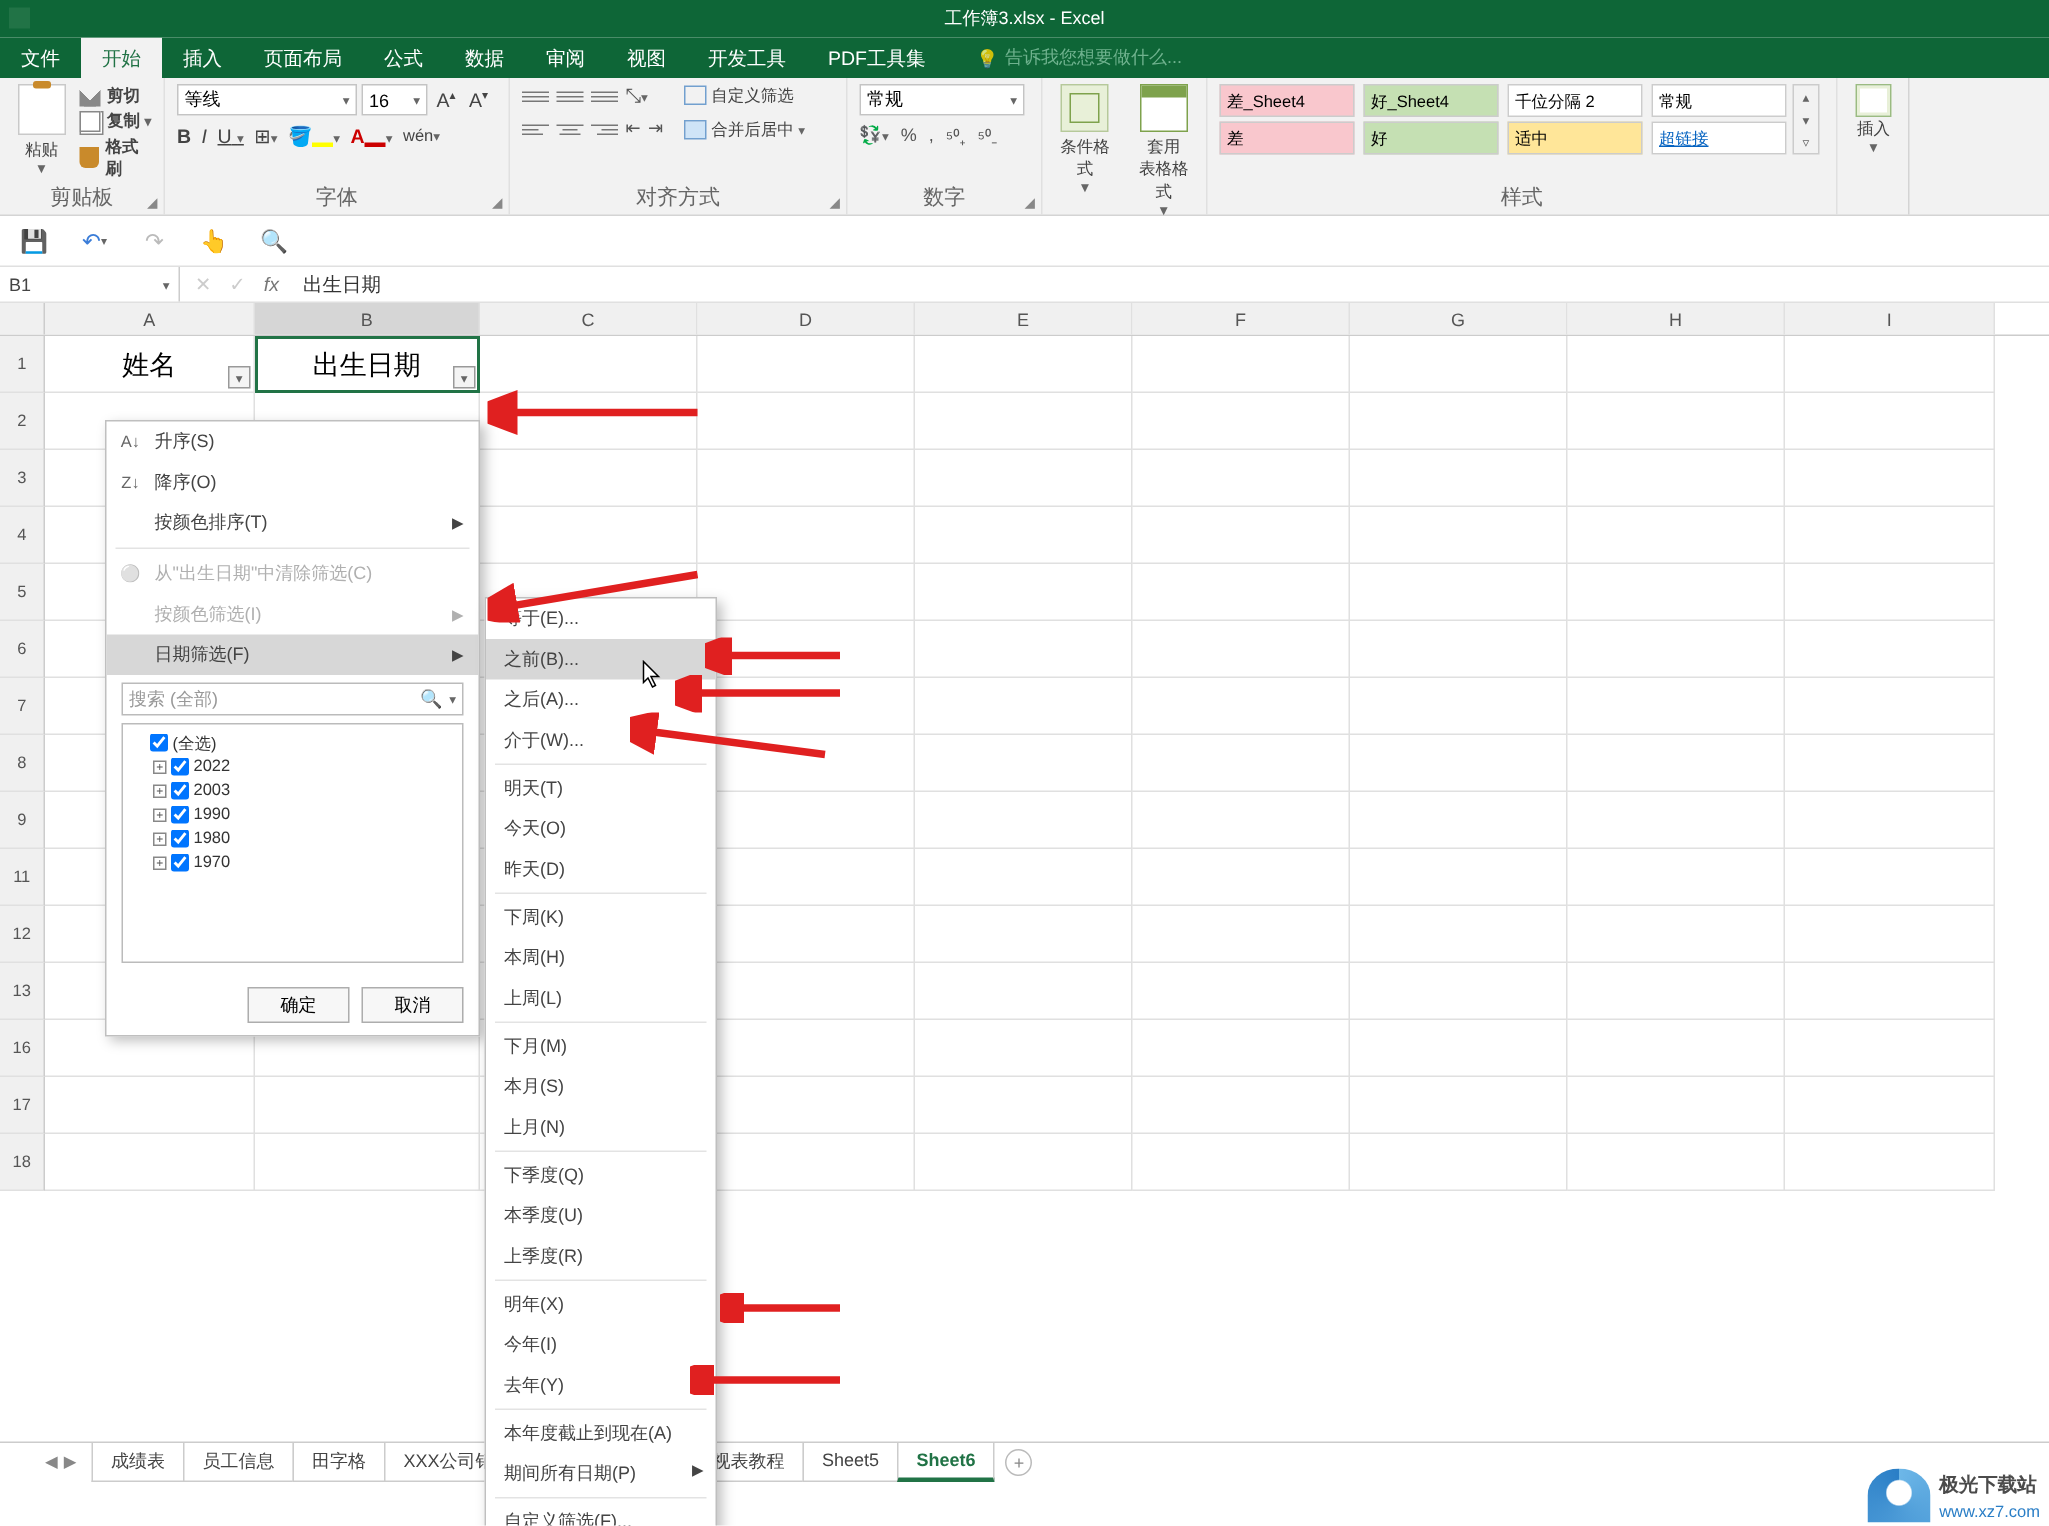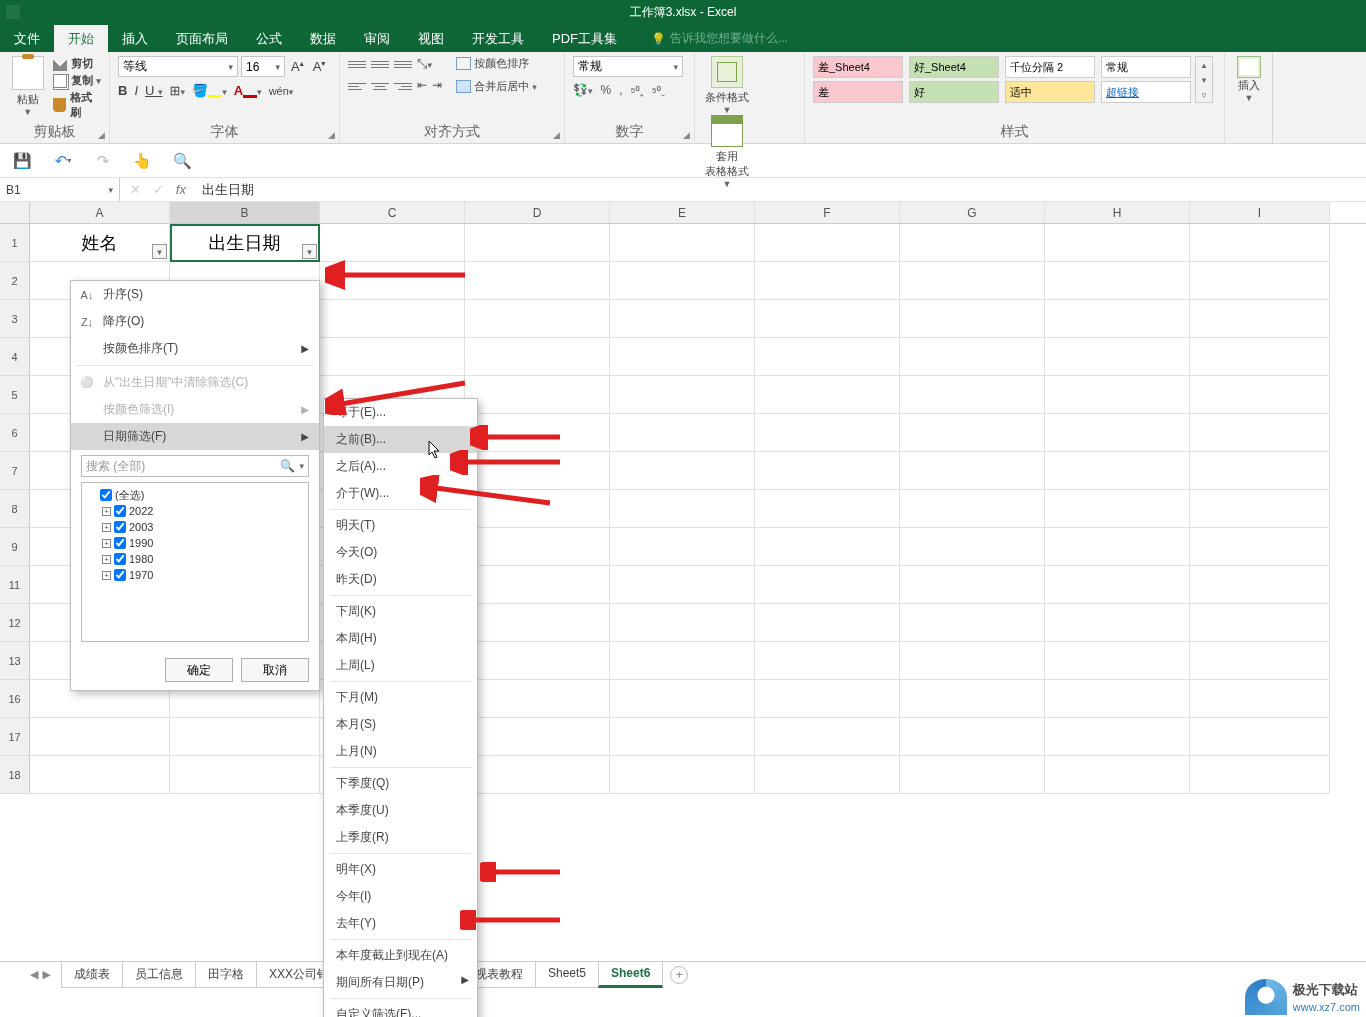--- a/index.html
+++ b/index.html
@@ -267,21 +267,21 @@
               <i style="width:60%;margin-left:auto"></i>
               <i style="width:80%;margin-left:auto"></i>
             </span>
           <span style="font-size:12px;color:#555">⇤</span>
           <span style="font-size:12px;color:#555">⇥</span>
         </div>
       </div>
       <div>
         <div class="wrap-label">
             <span class="wrap-ico"></span>
-            <span>按颜色排序</span>
+            <span>自定义筛选</span>
           </div>
         <div class="wrap-label" style="margin-top:8px">
             <span class="merge-ico"></span>
             <span>合并后居中</span> 
             <span class="tri-down">▾</span>
           </div>
       </div>
     </div>
     <div class="label">对齐方式</div>
     <div class="dialog-launcher">◢</div>
@@ -296,21 +296,21 @@
       <span>💱<span class="tri-down">▾</span></span>
       <span>%</span>
       <span>,</span>
       <span>⁵⁰₊</span>
       <span>⁵⁰₋</span>
     </div>
     <div class="label">数字</div>
     <div class="dialog-launcher">◢</div>
   </div>
 
-  <div class="ribbon-group" style="width:110px;flex-direction:column;gap:0;">
+  <div class="ribbon-group" style="width:110px;flex-direction:row;gap:12px;">
     <div class="big-btn">
       <div class="icon cf-icon"></div>
       <div>条件格式</div>
         <div class="tri-down">▼</div>
     </div>
     <div class="big-btn">
       <div class="icon tf-icon"></div>
       <div style="white-space:pre-line">套用
 表格格式</div>
         <div class="tri-down">▼</div>

